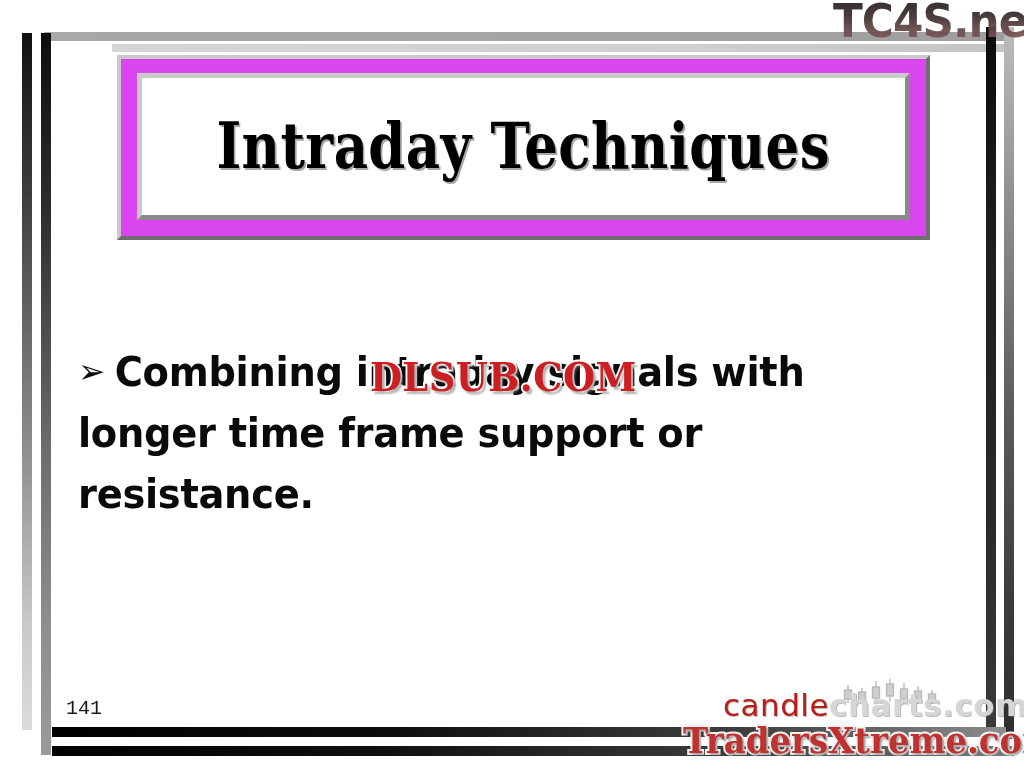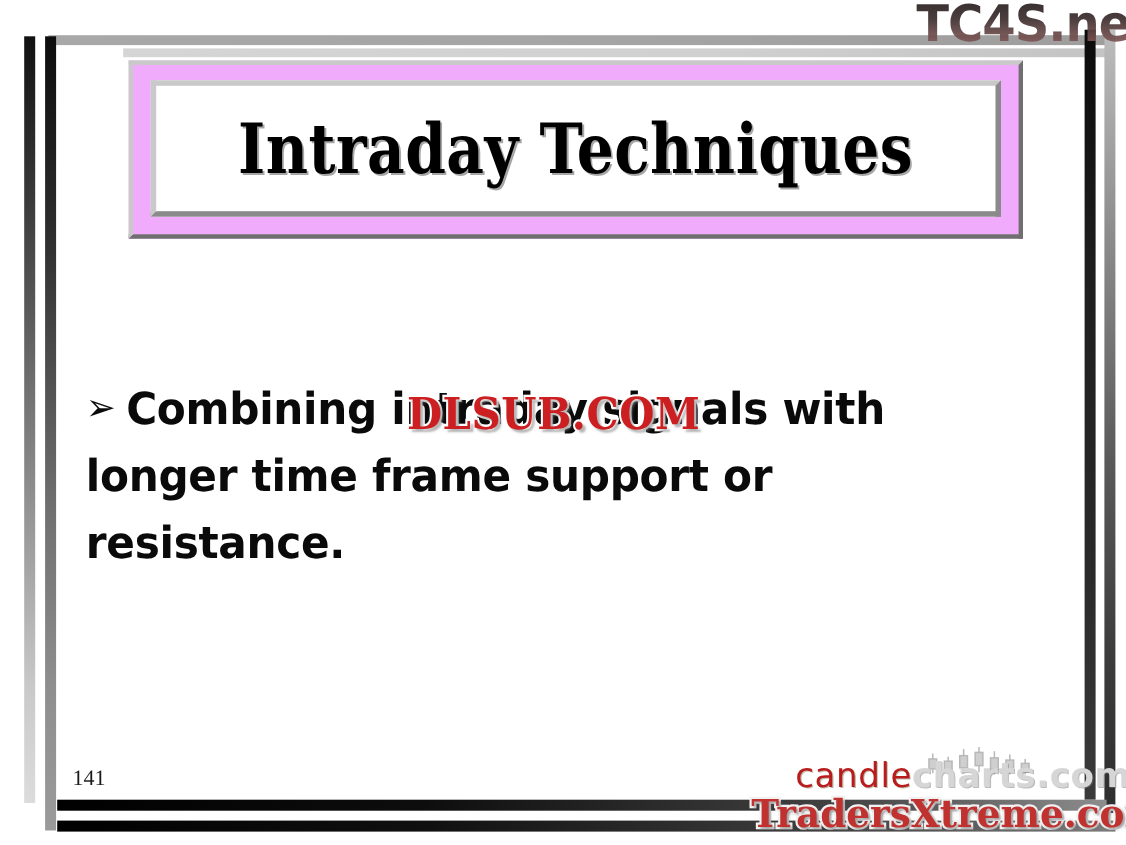--- a/index.html
+++ b/index.html
@@ -72,22 +72,22 @@
   .bottom-bar-lower {
     left: 52px; top: 746px;
     width: 962px; height: 10px;
     background: linear-gradient(to right, #000000 0%, #101010 35%, #3e3e3e 72%, #7d7d7d 100%);
   }
 
   
   #title-frame {
     position: absolute;
     left: 117px; top: 55px;
-    width: 813px; height: 162px;
-    background: #f0abfc;
+    width: 813px; height: 185px;
+    background: #d946ef;
     border-top: 4px solid #c9c9c9;
     border-left: 4px solid #c9c9c9;
     border-right: 4px solid #6f6f6f;
     border-bottom: 4px solid #6f6f6f;
     box-sizing: border-box;
   }
   #title-frame-inner {
     position: absolute;
     left: 16px; top: 14px;
     right: 16px; bottom: 16px;
@@ -172,21 +172,21 @@
     color: transparent;
     opacity: 0.92;
     white-space: nowrap;
     text-shadow: none;
   }
 
   
   #page-number {
     position: absolute;
     left: 66px; top: 697px;
-    font-family: Liberation Serif, serif;
+    font-family: Liberation Mono, monospace;
     font-size: 20px;
     color: #1a1a1a;
   }
 
   
   #candlecharts-logo {
     position: absolute;
     left: 723px; top: 690px;
     font-family: "DejaVu Sans", "Liberation Sans", sans-serif;
     font-size: 31px;

